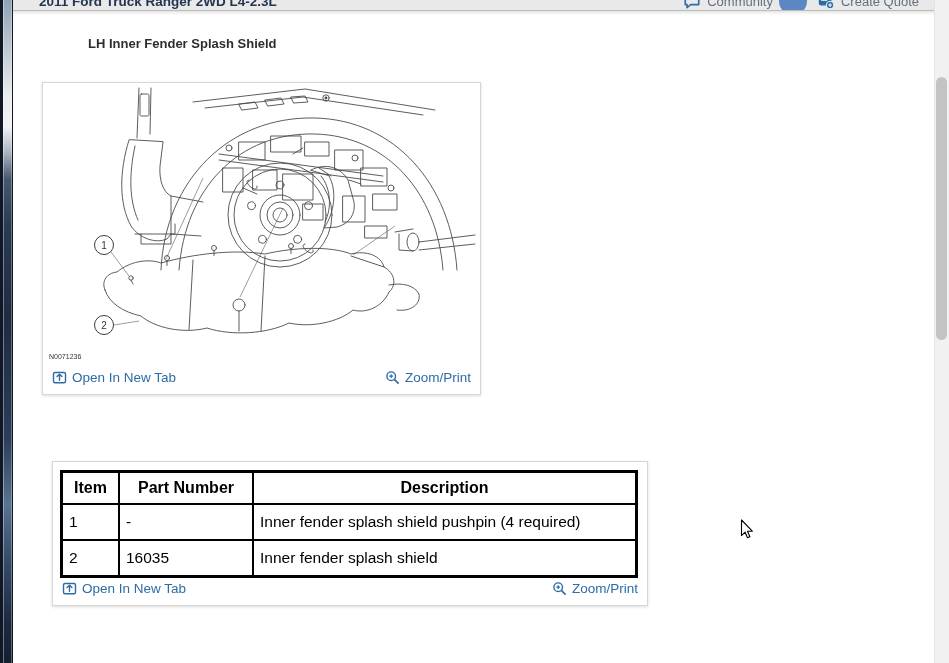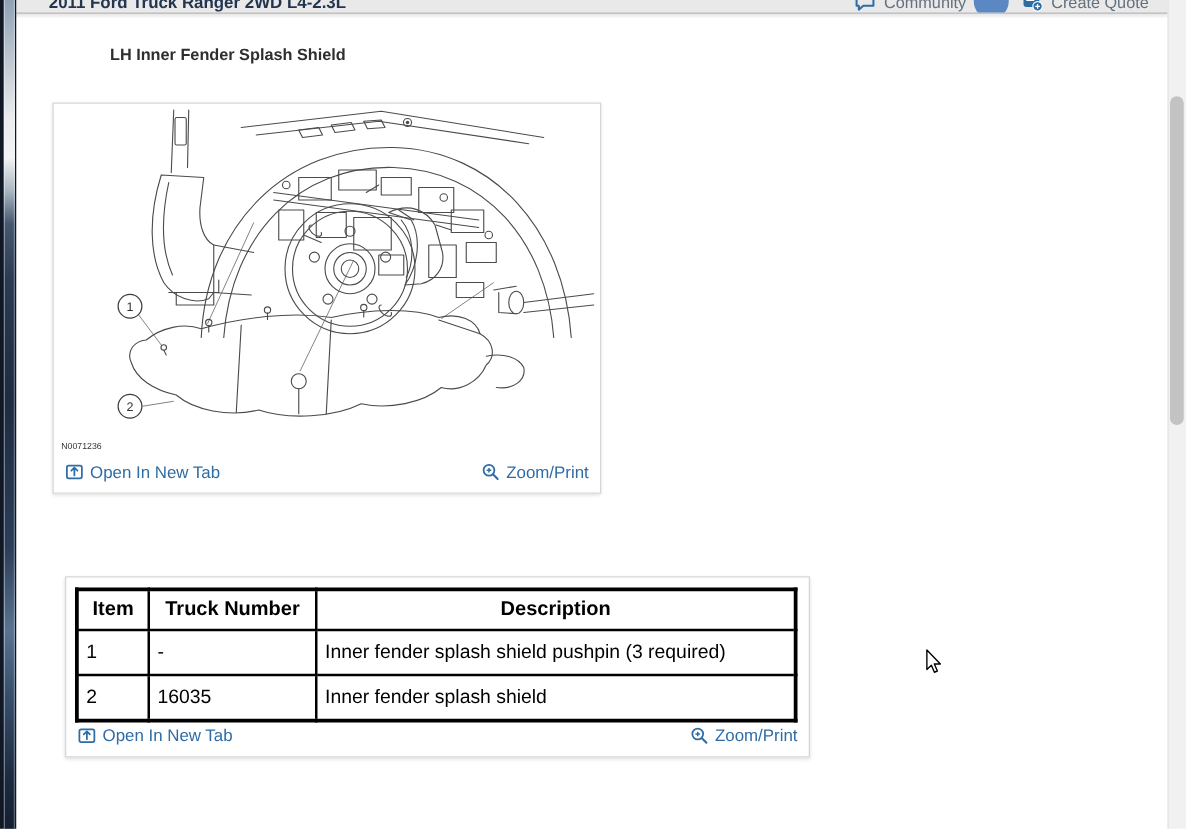--- a/index.html
+++ b/index.html
@@ -202,29 +202,29 @@
       <span>Zoom/Print</span>
     </a>
   </div>
 </div>
 
 <div class="card table-card">
   <table class="parts-table">
     <thead>
       <tr>
         <th class="col-item">Item</th>
-        <th class="col-part">Truck Number</th>
+        <th class="col-part">Part Number</th>
         <th>Description</th>
       </tr>
     </thead>
     <tbody>
       <tr>
         <td>1</td>
         <td>-</td>
-        <td>Inner fender splash shield pushpin (3 required)</td>
+        <td>Inner fender splash shield pushpin (4 required)</td>
       </tr>
       <tr>
         <td>2</td>
         <td>16035</td>
         <td>Inner fender splash shield</td>
       </tr>
     </tbody>
   </table>
   <div class="card-links">
     <a class="link">

